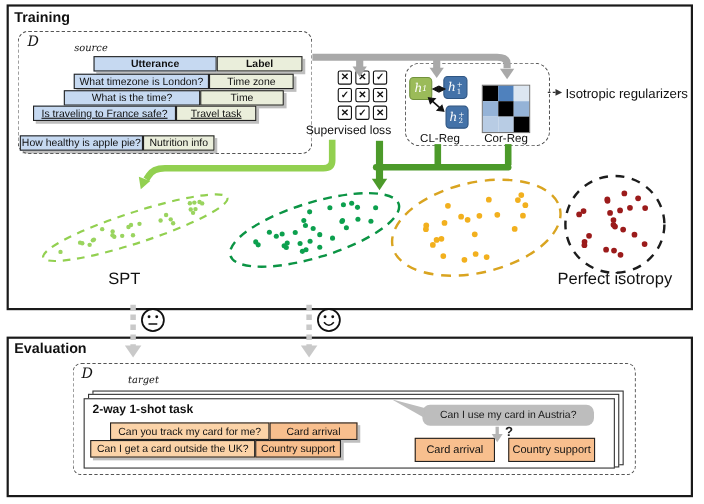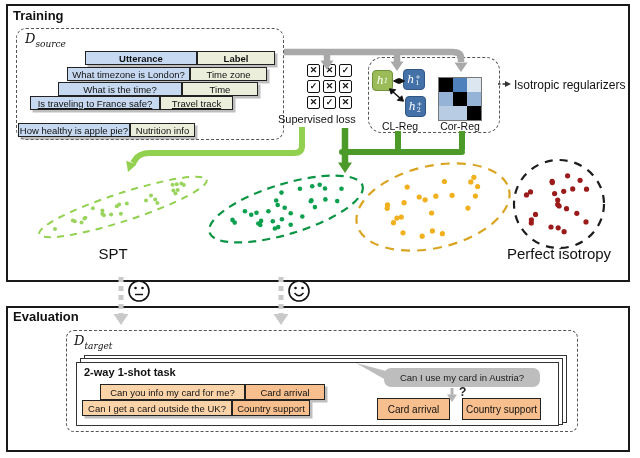--- a/index.html
+++ b/index.html
@@ -3,21 +3,21 @@
 <meta charset="utf-8">
 <style>
   html,body{margin:0;padding:0;background:#fff;}
   .canvas{position:relative;width:640px;height:458px;background:#fff;overflow:hidden;
           font-family:"Liberation Sans",sans-serif;color:#111;}
   .abs{position:absolute;box-sizing:border-box;}
   .frame{border:2.2px solid #1a1a1a;background:#fff;}
   .sec-title{font-weight:bold;font-size:13px;}
   .dashed{border:1.5px dashed #555;border-radius:10px;}
   .math{font-family:"DejaVu Serif",serif;font-style:italic;font-size:13px;}
-  .math sub{font-size:9px;}
+  .math sub{font-size:9px;margin-left:32px;}
   .trow{display:flex;box-shadow:2.5px 2.5px 0 rgba(110,110,110,.45);}
   .cell{border:1.2px solid #222;height:14px;display:flex;align-items:center;justify-content:center;
         font-size:9.5px;background:#c6d9f1;box-sizing:border-box;white-space:nowrap;overflow:hidden;}
   .cell.lab{background:#eaeedb;}
   .cell.hdr{font-weight:bold;}
   .more-dots{font-size:14px;font-weight:bold;transform:rotate(-55deg);letter-spacing:1px;}
   .cbgrid{display:grid;grid-template-columns:repeat(3,13px);grid-gap:3px;}
   .cb{width:13px;height:13px;border:1.7px solid #111;border-radius:2px;background:#fff;
       display:flex;align-items:center;justify-content:center;font:bold 9px/9px "Liberation Sans",sans-serif;box-sizing:border-box;}
   .small-lbl{font-size:11px;}
@@ -60,21 +60,21 @@
     <div class="cell" style="width:123px;">What timezone is London?</div>
     <div class="cell lab" style="width:77px;">Time zone</div>
   </div>
   <div class="abs trow" style="left:58px;top:82px;">
     <div class="cell" style="width:124px;">What is the time?</div>
     <div class="cell lab" style="width:76px;">Time</div>
   </div>
   <div class="abs more-dots" style="left:98px;top:92px;">…</div>
   <div class="abs trow" style="left:30px;top:96px;text-decoration:underline;">
     <div class="cell" style="width:130px;">Is traveling to France safe?</div>
-    <div class="cell lab" style="width:73px;">Travel track</div>
+    <div class="cell lab" style="width:73px;">Travel task</div>
   </div>
   <div class="abs trow" style="left:18px;top:123px;">
     <div class="cell" style="width:112px;">How healthy is apple pie?</div>
     <div class="cell lab" style="width:65px;">Nutrition info</div>
   </div>
 
   <div class="abs cbgrid" id="checkbox-grid" style="left:307px;top:64px;">
       <div class="cb">✕</div>
       <div class="cb">✕</div>
       <div class="cb">✓</div>
@@ -130,21 +130,21 @@
 
   <div class="abs dashed" style="left:66px;top:330px;width:512px;height:102px;border-radius:8px;"></div>
   <div class="abs math" style="left:74px;top:333px;"><i>D</i><sub>target</sub></div>
 
   <div class="abs card" style="left:84px;top:355px;width:483px;height:68px;"></div>
   <div class="abs card" style="left:80px;top:358px;width:483px;height:67px;"></div>
   <div class="abs card" style="left:76px;top:362px;width:483px;height:64px;"></div>
   <div class="abs" style="left:84px;top:366px;font-weight:bold;font-size:11px;">2-way 1-shot task</div>
 
   <div class="abs orow" style="left:100px;top:384px;">
-    <div class="ocell" style="width:145px;">Can you info my card for me?</div>
+    <div class="ocell" style="width:145px;">Can you track my card for me?</div>
     <div class="ocell olab" style="width:80px;">Card arrival</div>
   </div>
   <div class="abs orow" style="left:82px;top:400px;">
     <div class="ocell" style="width:150px;">Can I get a card outside the UK?</div>
     <div class="ocell olab" style="width:78px;">Country support</div>
   </div>
 
   <div class="abs bubble" style="left:384px;top:368px;width:156px;">Can I use my card in Austria?</div>
   <div class="abs qmark" style="left:459px;top:385px;">?</div>
   <div class="abs cand" style="left:377px;top:398px;width:73px;">Card arrival</div>

